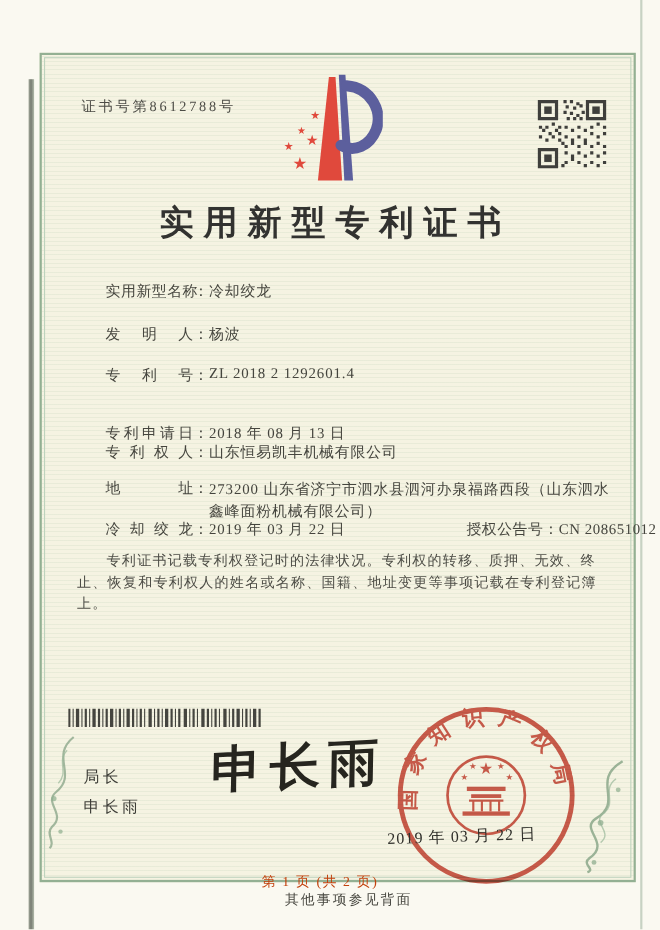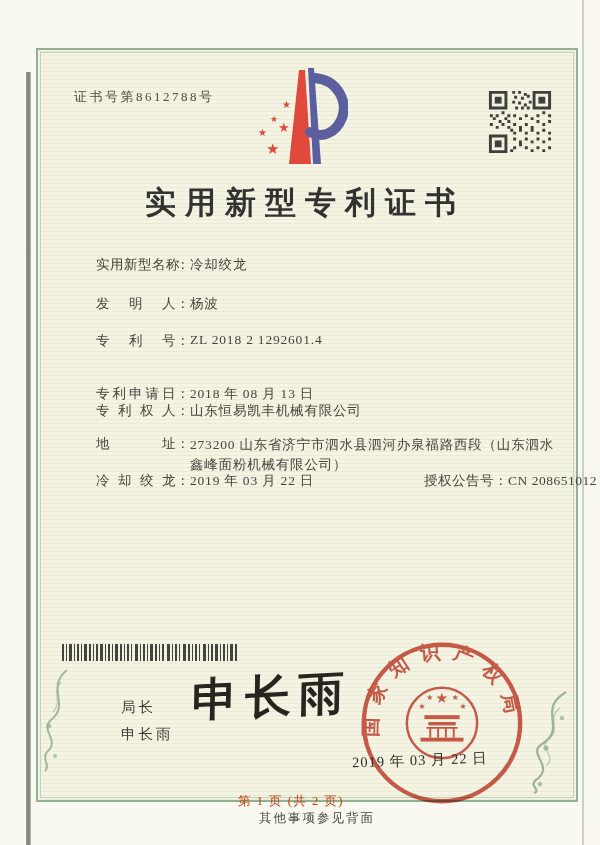--- a/index.html
+++ b/index.html
@@ -31,21 +31,21 @@
   .row .colon{vertical-align:top;}
   .row .fvalue{display:inline-block;vertical-align:top;letter-spacing:.8px;}
   .row.wrap{white-space:normal;}
   .row.wrap .fvalue{width:368px;line-height:20px;}
   .grant2{position:absolute;left:352px;top:0;}
   
   .bodytext{position:absolute;left:70px;top:501px;width:474px;color:#4d4d46;}
   .bodytext p{margin:0;text-indent:2.1em;font-size:12.8px;line-height:19.5px;letter-spacing:1.1px;}
   .barcode{position:absolute;left:62px;top:644px;width:176px;height:17px;}
   
-  .signer{position:absolute;left:76px;top:694px;font-size:14.5px;letter-spacing:3px;color:#3d3d37;line-height:27px;margin-left:45px;}
+  .signer{position:absolute;left:76px;top:694px;font-size:14.5px;letter-spacing:3px;color:#3d3d37;line-height:27px;}
   .signature{position:absolute;left:192px;top:666px;font-size:46px;font-weight:700;
     letter-spacing:7px;color:#26251f;transform:rotate(-3deg) skewX(-4deg);}
   
   .seal{position:absolute;left:356px;top:637px;width:172px;height:172px;opacity:.88;mix-blend-mode:multiply;}
   .seal-date{position:absolute;left:352px;top:751px;font-size:14.5px;letter-spacing:1px;color:#2f2f2a;transform:rotate(-2deg);}
   .page-info{position:absolute;left:36px;top:793px;width:510px;text-align:center;
     font-size:12.5px;letter-spacing:1.5px;color:#c2410c;}
   .back-note{position:absolute;left:4px;top:810px;width:570px;text-align:center;
     font-size:12.5px;letter-spacing:2px;color:#46463f;padding-left:28px;}
   .flourish{position:absolute;pointer-events:none;}
@@ -112,20 +112,21 @@
 </div>
 <div class="row wrap" style="top:435px">
   <span class="flabel">地址</span><span class="colon">：</span><span class="fvalue">273200 山东省济宁市泗水县泗河办泉福路西段（山东泗水鑫峰面粉机械有限公司）</span>
 </div>
 <div class="row" style="top:472px">
   <span class="flabel">冷却绞龙</span><span class="colon">：</span><span class="fvalue">2019 年 03 月 22 日</span>
   <span class="grant2"><span>授权公告号</span><span>：</span><span>CN 208651012 U</span></span>
 </div>
 
 <div class="bodytext">
+  <p>专利证书记载专利权登记时的法律状况。专利权的转移、质押、无效、终止、恢复和专利权人的姓名或名称、国籍、地址变更等事项记载在专利登记簿上。</p>
 </div>
 
 <svg class="barcode" viewBox="0 0 176 17" preserveAspectRatio="none">
   <g fill="#45453f">
     <path d="M0 0h2v17h-2z M4 0h1v17h-1z M7 0h3v17h-3z M12 0h1v17h-1z M15 0h2v17h-2z M19 0h1v17h-1z M22 0h3v17h-3z M27 0h2v17h-2z M31 0h1v17h-1z M34 0h2v17h-2z M38 0h3v17h-3z M43 0h1v17h-1z M46 0h2v17h-2z M50 0h1v17h-1z M53 0h3v17h-3z M58 0h2v17h-2z M62 0h1v17h-1z M65 0h2v17h-2z M69 0h1v17h-1z M73 0h3v17h-3z M78 0h1v17h-1z M81 0h2v17h-2z M85 0h1v17h-1z M88 0h3v17h-3z M93 0h2v17h-2z M97 0h1v17h-1z M100 0h2v17h-2z M105 0h3v17h-3z M110 0h1v17h-1z M113 0h2v17h-2z M117 0h1v17h-1z M121 0h3v17h-3z M126 0h2v17h-2z M130 0h1v17h-1z M133 0h2v17h-2z M137 0h1v17h-1z M141 0h3v17h-3z M146 0h1v17h-1z M149 0h2v17h-2z M153 0h3v17h-3z M158 0h1v17h-1z M161 0h2v17h-2z M165 0h1v17h-1z M168 0h3v17h-3z M173 0h2v17h-2z"></path>
   </g>
 </svg>
 
 <div class="signer">
   <div>局长</div>

